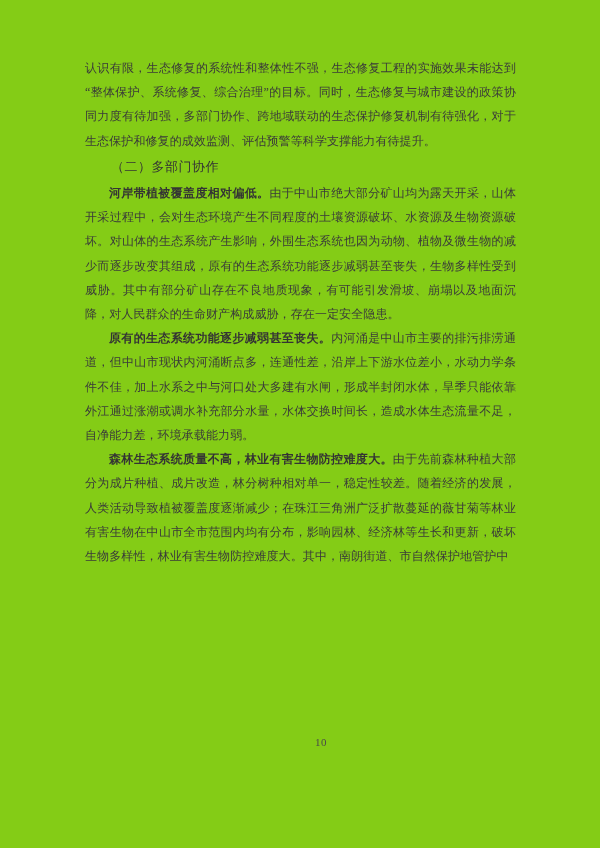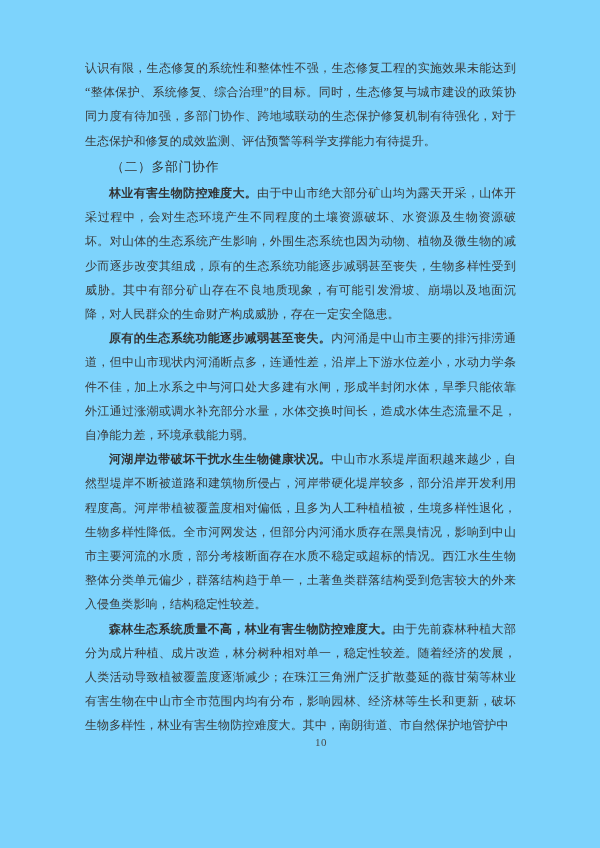--- a/index.html
+++ b/index.html
@@ -6,21 +6,21 @@
   html, body {
     width: 600px;
     height: 848px;
     background: #ffffff;
     font-family: "Liberation Serif", "DejaVu Serif", serif;
   }
   .page {
     position: relative;
     width: 600px;
     height: 848px;
-    background: #7dd3fc;
+    background: #84cc16;
     overflow: hidden;
   }
   .text-column {
     position: absolute;
     left: 85px;
     top: 56px;
     width: 431px;
     color: #3a3a3a;
   }
   .para {
@@ -59,19 +59,18 @@
     margin-left: 21px;
   }
 </style>
 </head>
 <body>
 
 <div class="page">
   <div class="text-column">
       <p class="para no-indent">认识有限，生态修复的系统性和整体性不强，生态修复工程的实施效果未能达到“整体保护、系统修复、综合治理”的目标。同时，生态修复与城市建设的政策协同力度有待加强，多部门协作、跨地域联动的生态保护修复机制有待强化，对于生态保护和修复的成效监测、评估预警等科学支撑能力有待提升。</p>
       <p class="heading">（二）多部门协作</p>
-      <p class="para"><strong>林业有害生物防控难度大。</strong>由于中山市绝大部分矿山均为露天开采，山体开采过程中，会对生态环境产生不同程度的土壤资源破坏、水资源及生物资源破坏。对山体的生态系统产生影响，外围生态系统也因为动物、植物及微生物的减少而逐步改变其组成，原有的生态系统功能逐步减弱甚至丧失，生物多样性受到威胁。其中有部分矿山存在不良地质现象，有可能引发滑坡、崩塌以及地面沉降，对人民群众的生命财产构成威胁，存在一定安全隐患。</p>
+      <p class="para"><strong>河岸带植被覆盖度相对偏低。</strong>由于中山市绝大部分矿山均为露天开采，山体开采过程中，会对生态环境产生不同程度的土壤资源破坏、水资源及生物资源破坏。对山体的生态系统产生影响，外围生态系统也因为动物、植物及微生物的减少而逐步改变其组成，原有的生态系统功能逐步减弱甚至丧失，生物多样性受到威胁。其中有部分矿山存在不良地质现象，有可能引发滑坡、崩塌以及地面沉降，对人民群众的生命财产构成威胁，存在一定安全隐患。</p>
       <p class="para"><strong>原有的生态系统功能逐步减弱甚至丧失。</strong>内河涌是中山市主要的排污排涝通道，但中山市现状内河涌断点多，连通性差，沿岸上下游水位差小，水动力学条件不佳，加上水系之中与河口处大多建有水闸，形成半封闭水体，旱季只能依靠外江通过涨潮或调水补充部分水量，水体交换时间长，造成水体生态流量不足，自净能力差，环境承载能力弱。</p>
-      <p class="para"><strong>河湖岸边带破坏干扰水生生物健康状况。</strong>中山市水系堤岸面积越来越少，自然型堤岸不断被道路和建筑物所侵占，河岸带硬化堤岸较多，部分沿岸开发利用程度高。河岸带植被覆盖度相对偏低，且多为人工种植植被，生境多样性退化，生物多样性降低。全市河网发达，但部分内河涌水质存在黑臭情况，影响到中山市主要河流的水质，部分考核断面存在水质不稳定或超标的情况。西江水生生物整体分类单元偏少，群落结构趋于单一，土著鱼类群落结构受到危害较大的外来入侵鱼类影响，结构稳定性较差。</p>
       <p class="para"><strong>森林生态系统质量不高，林业有害生物防控难度大。</strong>由于先前森林种植大部分为成片种植、成片改造，林分树种相对单一，稳定性较差。随着经济的发展，人类活动导致植被覆盖度逐渐减少；在珠江三角洲广泛扩散蔓延的薇甘菊等林业有害生物在中山市全市范围内均有分布，影响园林、经济林等生长和更新，破坏生物多样性，林业有害生物防控难度大。其中，南朗街道、市自然保护地管护中</p>
     </div>
   <div class="page-number">10</div>
 </div>
 
 </body></html>

